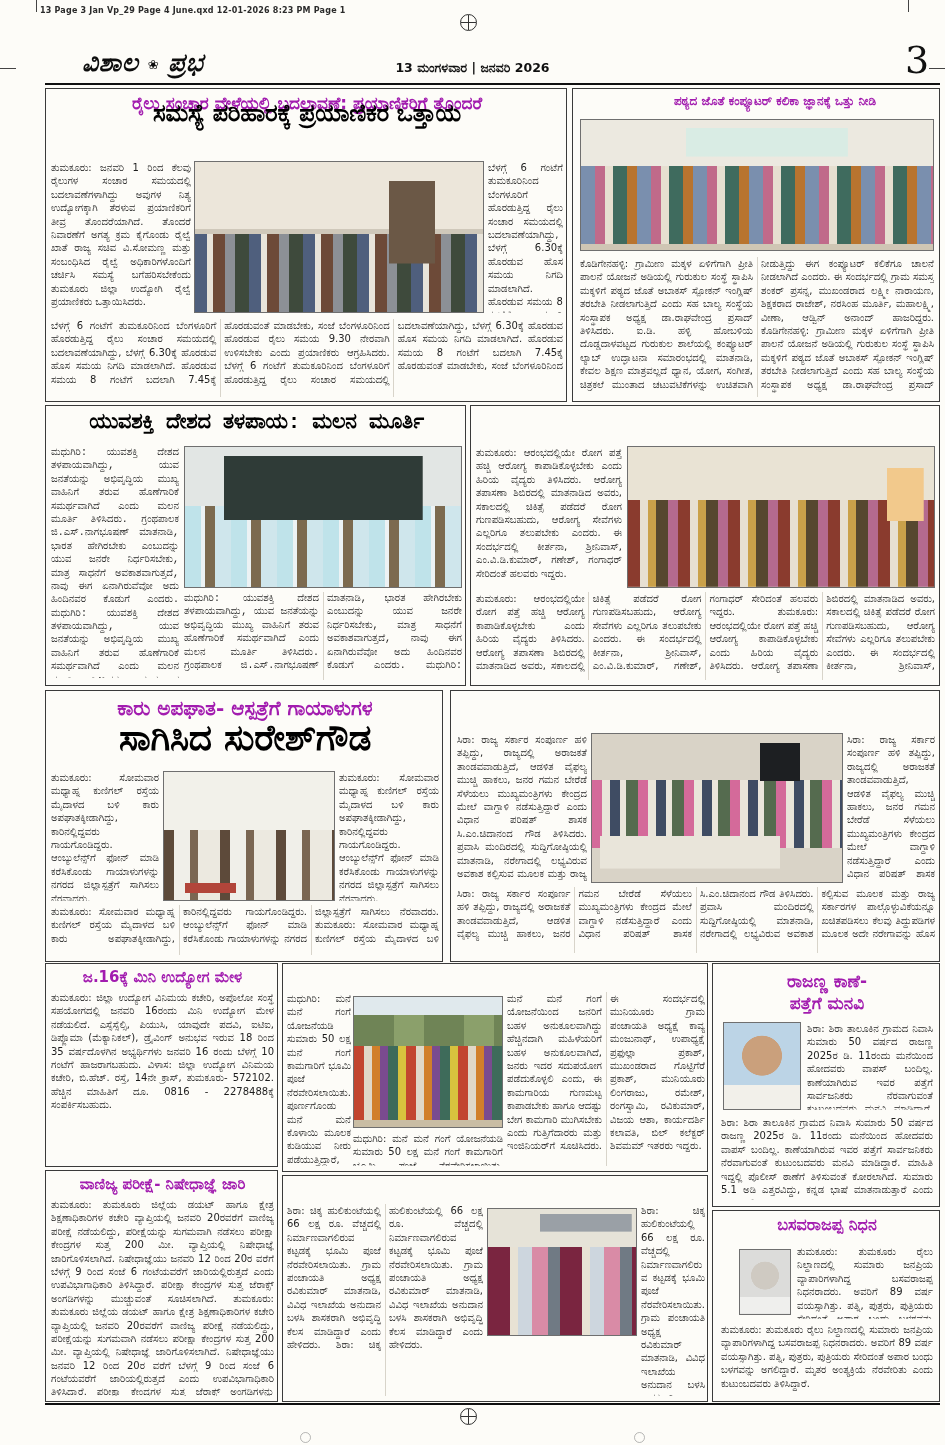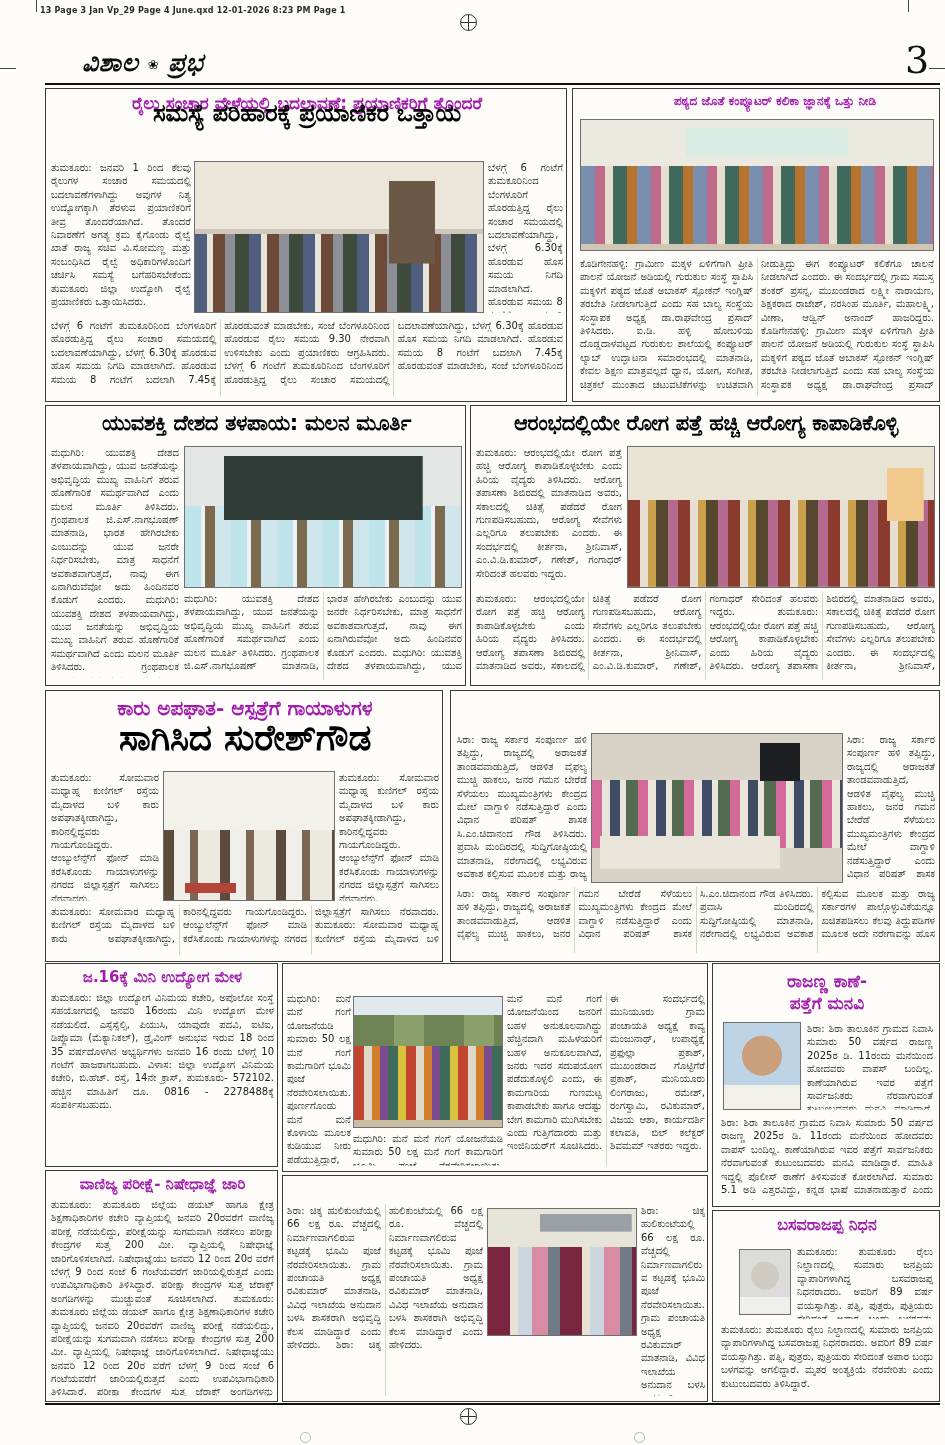--- a/index.html
+++ b/index.html
@@ -105,47 +105,47 @@
   <div class="abs tick" style="left:36px;top:0;width:1px;height:12px;"></div>
   <div class="abs tick" style="left:908px;top:0;width:1px;height:12px;"></div>
   <div class="abs ring" style="left:300px;top:1432px;"></div>
   <div class="abs ring" style="left:634px;top:1432px;"></div>
 
   <div class="abs masthead" style="left:82px;top:48px;">
     <span>ವಿಶಾಲ</span>
     <span class="emblem">❀</span>
     <span>ಪ್ರಭ</span>
   </div>
+  <div class="abs dateline" style="left:0;top:60px;width:945px;text-align:center;">13 ಮಂಗಳವಾರ | ಜನವರಿ 2026</div>
   <div class="abs pagenum" style="left:905px;top:38px;">3</div>
   <div class="abs rule" style="left:45px;top:83px;width:895px;height:2px;"></div>
 
   <div class="art" style="left:45px;top:88px;width:522px;height:314px;">
     <div class="abs kick" style="left:4px;top:5px;width:514px;font-size:17px;">ರೈಲು ಸಂಚಾರ ವೇಳೆಯಲ್ಲಿ ಬದಲಾವಣೆ: ಪ್ರಯಾಣಿಕರಿಗೆ ತೊಂದರೆ</div>
     <div class="abs hl" style="left:4px;top:12px;width:514px;font-size:24px;">ಸಮಸ್ಯೆ ಪರಿಹಾರಕ್ಕೆ ಪ್ರಯಾಣಿಕರ ಒತ್ತಾಯ</div>
     <div class="abs body" style="left:5px;top:72px;width:140px;height:152px;">ತುಮಕೂರು: ಜನವರಿ 1 ರಿಂದ ಕೆಲವು ರೈಲುಗಳ ಸಂಚಾರ ಸಮಯದಲ್ಲಿ ಬದಲಾವಣೆಗಳಾಗಿದ್ದು ಅವುಗಳ ನಿತ್ಯ ಉದ್ಯೋಗಕ್ಕಾಗಿ ತೆರಳುವ ಪ್ರಯಾಣಿಕರಿಗೆ ತೀವ್ರ ತೊಂದರೆಯಾಗಿದೆ. ತೊಂದರೆ ನಿವಾರಣೆಗೆ ಅಗತ್ಯ ಕ್ರಮ ಕೈಗೊಂಡು ರೈಲ್ವೆ ಖಾತೆ ರಾಜ್ಯ ಸಚಿವ ವಿ.ಸೋಮಣ್ಣ ಮತ್ತು ಸಂಬಂಧಿಸಿದ ರೈಲ್ವೆ ಅಧಿಕಾರಿಗಳೊಂದಿಗೆ ಚರ್ಚಿಸಿ ಸಮಸ್ಯೆ ಬಗೆಹರಿಸಬೇಕೆಂದು ತುಮಕೂರು ಜಿಲ್ಲಾ ಉದ್ಯೋಗಿ ರೈಲ್ವೆ ಪ್ರಯಾಣಿಕರು ಒತ್ತಾಯಿಸಿದರು.</div>
     <div class="photo ph-train" style="left:148px;top:72px;width:290px;height:152px;"></div>
     <div class="abs body" style="left:442px;top:72px;width:75px;height:152px;">ಬೆಳಗ್ಗೆ 6 ಗಂಟೆಗೆ ತುಮಕೂರಿನಿಂದ ಬೆಂಗಳೂರಿಗೆ ಹೊರಡುತ್ತಿದ್ದ ರೈಲು ಸಂಚಾರ ಸಮಯದಲ್ಲಿ ಬದಲಾವಣೆಯಾಗಿದ್ದು, ಬೆಳಗ್ಗೆ 6.30ಕ್ಕೆ ಹೊರಡುವ ಹೊಸ ಸಮಯ ನಿಗದಿ ಮಾಡಲಾಗಿದೆ. ಹೊರಡುವ ಸಮಯ 8 ಗಂಟೆಗೆ ಬದಲಾಗಿ 7.45ಕ್ಕೆ ಹೊರಡುವಂತೆ ಮಾಡಬೇಕು, ಸಂಜೆ ಬೆಂಗಳೂರಿನಿಂದ ಹೊರಡುವ ರೈಲು ಸಮಯ 9.30 ನೇರವಾಗಿ ಉಳಿಸಬೇಕು ಎಂದು ಪ್ರಯಾಣಿಕರು ಆಗ್ರಹಿಸಿದರು.</div>
     <div class="abs body cols3" style="left:5px;top:230px;width:512px;height:78px;">ಬೆಳಗ್ಗೆ 6 ಗಂಟೆಗೆ ತುಮಕೂರಿನಿಂದ ಬೆಂಗಳೂರಿಗೆ ಹೊರಡುತ್ತಿದ್ದ ರೈಲು ಸಂಚಾರ ಸಮಯದಲ್ಲಿ ಬದಲಾವಣೆಯಾಗಿದ್ದು, ಬೆಳಗ್ಗೆ 6.30ಕ್ಕೆ ಹೊರಡುವ ಹೊಸ ಸಮಯ ನಿಗದಿ ಮಾಡಲಾಗಿದೆ. ಹೊರಡುವ ಸಮಯ 8 ಗಂಟೆಗೆ ಬದಲಾಗಿ 7.45ಕ್ಕೆ ಹೊರಡುವಂತೆ ಮಾಡಬೇಕು, ಸಂಜೆ ಬೆಂಗಳೂರಿನಿಂದ ಹೊರಡುವ ರೈಲು ಸಮಯ 9.30 ನೇರವಾಗಿ ಉಳಿಸಬೇಕು ಎಂದು ಪ್ರಯಾಣಿಕರು ಆಗ್ರಹಿಸಿದರು. ಬೆಳಗ್ಗೆ 6 ಗಂಟೆಗೆ ತುಮಕೂರಿನಿಂದ ಬೆಂಗಳೂರಿಗೆ ಹೊರಡುತ್ತಿದ್ದ ರೈಲು ಸಂಚಾರ ಸಮಯದಲ್ಲಿ ಬದಲಾವಣೆಯಾಗಿದ್ದು, ಬೆಳಗ್ಗೆ 6.30ಕ್ಕೆ ಹೊರಡುವ ಹೊಸ ಸಮಯ ನಿಗದಿ ಮಾಡಲಾಗಿದೆ. ಹೊರಡುವ ಸಮಯ 8 ಗಂಟೆಗೆ ಬದಲಾಗಿ 7.45ಕ್ಕೆ ಹೊರಡುವಂತೆ ಮಾಡಬೇಕು, ಸಂಜೆ ಬೆಂಗಳೂರಿನಿಂದ ಹೊರಡುವ ರೈಲು ಸಮಯ 9.30 ನೇರವಾಗಿ ಉಳಿಸಬೇಕು ಎಂದು ಪ್ರಯಾಣಿಕರು ಆಗ್ರಹಿಸಿದರು.</div>
   </div>
 
   <div class="art" style="left:572px;top:88px;width:368px;height:314px;">
     <div class="abs kick" style="left:22px;top:6px;width:360px;font-size:12px;">ಪಠ್ಯದ ಜೊತೆ ಕಂಪ್ಯೂಟರ್ ಕಲಿಕಾ ಜ್ಞಾನಕ್ಕೆ ಒತ್ತು ನೀಡಿ</div>
     <div class="photo ph-certificates" style="left:7px;top:30px;width:354px;height:132px;"></div>
     <div class="abs body cols2" style="left:7px;top:168px;width:354px;height:140px;">ಕೊಡಿಗೇನಹಳ್ಳಿ: ಗ್ರಾಮೀಣ ಮಕ್ಕಳ ಏಳಿಗೆಗಾಗಿ ಪ್ರೀತಿ ಪಾಲನೆ ಯೋಜನೆ ಅಡಿಯಲ್ಲಿ ಗುರುಕುಲ ಸಂಸ್ಥೆ ಸ್ಥಾಪಿಸಿ ಮಕ್ಕಳಿಗೆ ಪಠ್ಯದ ಜೊತೆ ಅಬಾಕಸ್ ಸ್ಪೋಕನ್ ಇಂಗ್ಲಿಷ್ ತರಬೇತಿ ನೀಡಲಾಗುತ್ತಿದೆ ಎಂದು ಸಹ ಬಾಲ್ಯ ಸಂಸ್ಥೆಯ ಸಂಸ್ಥಾಪಕ ಅಧ್ಯಕ್ಷ ಡಾ.ರಾಘವೇಂದ್ರ ಪ್ರಸಾದ್ ತಿಳಿಸಿದರು. ಐ.ಡಿ. ಹಳ್ಳಿ ಹೋಬಳಿಯ ದೊಡ್ಡದಾಳವಟ್ಟದ ಗುರುಕುಲ ಶಾಲೆಯಲ್ಲಿ ಕಂಪ್ಯೂಟರ್ ಲ್ಯಾಬ್ ಉದ್ಘಾಟನಾ ಸಮಾರಂಭದಲ್ಲಿ ಮಾತನಾಡಿ, ಕೇವಲ ಶಿಕ್ಷಣ ಮಾತ್ರವಲ್ಲದೆ ಧ್ಯಾನ, ಯೋಗ, ಸಂಗೀತ, ಚಿತ್ರಕಲೆ ಮುಂತಾದ ಚಟುವಟಿಕೆಗಳನ್ನು ಉಚಿತವಾಗಿ ನೀಡುತ್ತಿದ್ದು ಈಗ ಕಂಪ್ಯೂಟರ್ ಕಲಿಕೆಗೂ ಚಾಲನೆ ನೀಡಲಾಗಿದೆ ಎಂದರು. ಈ ಸಂದರ್ಭದಲ್ಲಿ ಗ್ರಾಮ ಸಮಸ್ತ ಶಂಕರ್ ಪ್ರಸನ್ನ, ಮುಖಂಡರಾದ ಲಕ್ಷ್ಮೀ ನಾರಾಯಣ, ಶಿಕ್ಷಕರಾದ ರಾಜೇಶ್, ನರಸಿಂಹ ಮೂರ್ತಿ, ಮಹಾಲಕ್ಷ್ಮಿ, ವೀಣಾ, ಆಡ್ವಿನ್ ಅನಾಂದ್ ಹಾಜರಿದ್ದರು. ಕೊಡಿಗೇನಹಳ್ಳಿ: ಗ್ರಾಮೀಣ ಮಕ್ಕಳ ಏಳಿಗೆಗಾಗಿ ಪ್ರೀತಿ ಪಾಲನೆ ಯೋಜನೆ ಅಡಿಯಲ್ಲಿ ಗುರುಕುಲ ಸಂಸ್ಥೆ ಸ್ಥಾಪಿಸಿ ಮಕ್ಕಳಿಗೆ ಪಠ್ಯದ ಜೊತೆ ಅಬಾಕಸ್ ಸ್ಪೋಕನ್ ಇಂಗ್ಲಿಷ್ ತರಬೇತಿ ನೀಡಲಾಗುತ್ತಿದೆ ಎಂದು ಸಹ ಬಾಲ್ಯ ಸಂಸ್ಥೆಯ ಸಂಸ್ಥಾಪಕ ಅಧ್ಯಕ್ಷ ಡಾ.ರಾಘವೇಂದ್ರ ಪ್ರಸಾದ್ ತಿಳಿಸಿದರು. ಐ.ಡಿ. ಹಳ್ಳಿ ಹೋಬಳಿಯ ದೊಡ್ಡದಾಳವಟ್ಟದ ಗುರುಕುಲ ಶಾಲೆಯಲ್ಲಿ ಕಂಪ್ಯೂಟರ್ ಲ್ಯಾಬ್ ಉದ್ಘಾಟನಾ ಸಮಾರಂಭದಲ್ಲಿ ಮಾತನಾಡಿ, ಕೇವಲ ಶಿಕ್ಷಣ ಮಾತ್ರವಲ್ಲದೆ ಧ್ಯಾನ, ಯೋಗ, ಸಂಗೀತ, ಚಿತ್ರಕಲೆ ಮುಂತಾದ ಚಟುವಟಿಕೆಗಳನ್ನು ಉಚಿತವಾಗಿ ನೀಡುತ್ತಿದ್ದು ಈಗ ಕಂಪ್ಯೂಟರ್ ಕಲಿಕೆಗೂ ಚಾಲನೆ ನೀಡಲಾಗಿದೆ ಎಂದರು. ಈ ಸಂದರ್ಭದಲ್ಲಿ ಗ್ರಾಮ ಸಮಸ್ತ ಶಂಕರ್ ಪ್ರಸನ್ನ, ಮುಖಂಡರಾದ ಲಕ್ಷ್ಮೀ ನಾರಾಯಣ, ಶಿಕ್ಷಕರಾದ ರಾಜೇಶ್, ನರಸಿಂಹ ಮೂರ್ತಿ, ಮಹಾಲಕ್ಷ್ಮಿ, ವೀಣಾ, ಆಡ್ವಿನ್ ಅನಾಂದ್ ಹಾಜರಿದ್ದರು.</div>
   </div>
 
-  <div class="art" style="left:45px;top:405px;width:421px;height:281px;">
+  <div class="art" style="left:45px;top:405px;width:421px;height:281px;font-family:Liberation Mono, monospace;">
     <div class="abs hl" style="left:4px;top:6px;width:413px;font-size:21px;font-weight:700;">ಯುವಶಕ್ತಿ ದೇಶದ ತಳಪಾಯ: ಮಲನ ಮೂರ್ತಿ</div>
     <div class="abs body" style="left:5px;top:40px;width:128px;height:232px;">ಮಧುಗಿರಿ: ಯುವಶಕ್ತಿ ದೇಶದ ತಳಪಾಯವಾಗಿದ್ದು, ಯುವ ಜನತೆಯನ್ನು ಅಭಿವೃದ್ಧಿಯ ಮುಖ್ಯ ವಾಹಿನಿಗೆ ತರುವ ಹೊಣೆಗಾರಿಕೆ ಸಮರ್ಥವಾಗಿದೆ ಎಂದು ಮಲನ ಮೂರ್ತಿ ತಿಳಿಸಿದರು. ಗ್ರಂಥಪಾಲಕ ಜಿ.ಎಸ್.ನಾಗಭೂಷಣ್ ಮಾತನಾಡಿ, ಭಾರತ ಹೇಗಿರಬೇಕು ಎಂಬುದನ್ನು ಯುವ ಜನರೇ ನಿರ್ಧರಿಸಬೇಕು, ಮಾತ್ರ ಸಾಧನೆಗೆ ಅವಕಾಶವಾಗುತ್ತದೆ, ನಾವು ಈಗ ಏನಾಗಿರುವೆವೋ ಅದು ಹಿಂದಿನವರ ಕೊಡುಗೆ ಎಂದರು. ಮಧುಗಿರಿ: ಯುವಶಕ್ತಿ ದೇಶದ ತಳಪಾಯವಾಗಿದ್ದು, ಯುವ ಜನತೆಯನ್ನು ಅಭಿವೃದ್ಧಿಯ ಮುಖ್ಯ ವಾಹಿನಿಗೆ ತರುವ ಹೊಣೆಗಾರಿಕೆ ಸಮರ್ಥವಾಗಿದೆ ಎಂದು ಮಲನ ಮೂರ್ತಿ ತಿಳಿಸಿದರು. ಗ್ರಂಥಪಾಲಕ ಜಿ.ಎಸ್.ನಾಗಭೂಷಣ್ ಮಾತನಾಡಿ, ಭಾರತ ಹೇಗಿರಬೇಕು ಎಂಬುದನ್ನು ಯುವ ಜನರೇ ನಿರ್ಧರಿಸಬೇಕು, ಮಾತ್ರ ಸಾಧನೆಗೆ ಅವಕಾಶವಾಗುತ್ತದೆ, ನಾವು ಈಗ ಏನಾಗಿರುವೆವೋ ಅದು ಹಿಂದಿನವರ ಕೊಡುಗೆ ಎಂದರು.</div>
     <div class="photo ph-classroom" style="left:138px;top:40px;width:278px;height:142px;"></div>
     <div class="abs body cols2" style="left:138px;top:186px;width:278px;height:88px;">ಮಧುಗಿರಿ: ಯುವಶಕ್ತಿ ದೇಶದ ತಳಪಾಯವಾಗಿದ್ದು, ಯುವ ಜನತೆಯನ್ನು ಅಭಿವೃದ್ಧಿಯ ಮುಖ್ಯ ವಾಹಿನಿಗೆ ತರುವ ಹೊಣೆಗಾರಿಕೆ ಸಮರ್ಥವಾಗಿದೆ ಎಂದು ಮಲನ ಮೂರ್ತಿ ತಿಳಿಸಿದರು. ಗ್ರಂಥಪಾಲಕ ಜಿ.ಎಸ್.ನಾಗಭೂಷಣ್ ಮಾತನಾಡಿ, ಭಾರತ ಹೇಗಿರಬೇಕು ಎಂಬುದನ್ನು ಯುವ ಜನರೇ ನಿರ್ಧರಿಸಬೇಕು, ಮಾತ್ರ ಸಾಧನೆಗೆ ಅವಕಾಶವಾಗುತ್ತದೆ, ನಾವು ಈಗ ಏನಾಗಿರುವೆವೋ ಅದು ಹಿಂದಿನವರ ಕೊಡುಗೆ ಎಂದರು. ಮಧುಗಿರಿ: ಯುವಶಕ್ತಿ ದೇಶದ ತಳಪಾಯವಾಗಿದ್ದು, ಯುವ ಜನತೆಯನ್ನು ಅಭಿವೃದ್ಧಿಯ ಮುಖ್ಯ ವಾಹಿನಿಗೆ ತರುವ ಹೊಣೆಗಾರಿಕೆ ಸಮರ್ಥವಾಗಿದೆ ಎಂದು ಮಲನ ಮೂರ್ತಿ ತಿಳಿಸಿದರು. ಗ್ರಂಥಪಾಲಕ ಜಿ.ಎಸ್.ನಾಗಭೂಷಣ್ ಮಾತನಾಡಿ, ಭಾರತ ಹೇಗಿರಬೇಕು ಎಂಬುದನ್ನು ಯುವ ಜನರೇ ನಿರ್ಧರಿಸಬೇಕು, ಮಾತ್ರ ಸಾಧನೆಗೆ ಅವಕಾಶವಾಗುತ್ತದೆ, ನಾವು ಈಗ ಏನಾಗಿರುವೆವೋ ಅದು ಹಿಂದಿನವರ ಕೊಡುಗೆ ಎಂದರು.</div>
   </div>
 
   <div class="art" style="left:470px;top:405px;width:470px;height:281px;">
-    <div class="abs hl" style="left:4px;top:6px;width:462px;font-size:21px;font-weight:700;">ಆರಂಭದಲ್ಲಿಯೇ ರೋಗ ಪತ್ತೆ ಹಚ್ಚಿ ಆರೋಗ್ಯ ಕಾಪಾಡಿಕೊಳ್ಳಿ</div>
     <div class="abs body" style="left:5px;top:40px;width:146px;height:142px;">ತುಮಕೂರು: ಆರಂಭದಲ್ಲಿಯೇ ರೋಗ ಪತ್ತೆ ಹಚ್ಚಿ ಆರೋಗ್ಯ ಕಾಪಾಡಿಕೊಳ್ಳಬೇಕು ಎಂದು ಹಿರಿಯ ವೈದ್ಯರು ತಿಳಿಸಿದರು. ಆರೋಗ್ಯ ತಪಾಸಣಾ ಶಿಬಿರದಲ್ಲಿ ಮಾತನಾಡಿದ ಅವರು, ಸಕಾಲದಲ್ಲಿ ಚಿಕಿತ್ಸೆ ಪಡೆದರೆ ರೋಗ ಗುಣಪಡಿಸಬಹುದು, ಆರೋಗ್ಯ ಸೇವೆಗಳು ಎಲ್ಲರಿಗೂ ತಲುಪಬೇಕು ಎಂದರು. ಈ ಸಂದರ್ಭದಲ್ಲಿ ಕೀರ್ತನಾ, ಶ್ರೀನಿವಾಸ್, ಎಂ.ವಿ.ಡಿ.ಕುಮಾರ್, ಗಣೇಶ್, ಗಂಗಾಧರ್ ಸೇರಿದಂತೆ ಹಲವರು ಇದ್ದರು.</div>
     <div class="photo ph-health" style="left:156px;top:40px;width:308px;height:142px;"></div>
     <div class="abs body cols4" style="left:5px;top:186px;width:459px;height:88px;">ತುಮಕೂರು: ಆರಂಭದಲ್ಲಿಯೇ ರೋಗ ಪತ್ತೆ ಹಚ್ಚಿ ಆರೋಗ್ಯ ಕಾಪಾಡಿಕೊಳ್ಳಬೇಕು ಎಂದು ಹಿರಿಯ ವೈದ್ಯರು ತಿಳಿಸಿದರು. ಆರೋಗ್ಯ ತಪಾಸಣಾ ಶಿಬಿರದಲ್ಲಿ ಮಾತನಾಡಿದ ಅವರು, ಸಕಾಲದಲ್ಲಿ ಚಿಕಿತ್ಸೆ ಪಡೆದರೆ ರೋಗ ಗುಣಪಡಿಸಬಹುದು, ಆರೋಗ್ಯ ಸೇವೆಗಳು ಎಲ್ಲರಿಗೂ ತಲುಪಬೇಕು ಎಂದರು. ಈ ಸಂದರ್ಭದಲ್ಲಿ ಕೀರ್ತನಾ, ಶ್ರೀನಿವಾಸ್, ಎಂ.ವಿ.ಡಿ.ಕುಮಾರ್, ಗಣೇಶ್, ಗಂಗಾಧರ್ ಸೇರಿದಂತೆ ಹಲವರು ಇದ್ದರು. ತುಮಕೂರು: ಆರಂಭದಲ್ಲಿಯೇ ರೋಗ ಪತ್ತೆ ಹಚ್ಚಿ ಆರೋಗ್ಯ ಕಾಪಾಡಿಕೊಳ್ಳಬೇಕು ಎಂದು ಹಿರಿಯ ವೈದ್ಯರು ತಿಳಿಸಿದರು. ಆರೋಗ್ಯ ತಪಾಸಣಾ ಶಿಬಿರದಲ್ಲಿ ಮಾತನಾಡಿದ ಅವರು, ಸಕಾಲದಲ್ಲಿ ಚಿಕಿತ್ಸೆ ಪಡೆದರೆ ರೋಗ ಗುಣಪಡಿಸಬಹುದು, ಆರೋಗ್ಯ ಸೇವೆಗಳು ಎಲ್ಲರಿಗೂ ತಲುಪಬೇಕು ಎಂದರು. ಈ ಸಂದರ್ಭದಲ್ಲಿ ಕೀರ್ತನಾ, ಶ್ರೀನಿವಾಸ್, ಎಂ.ವಿ.ಡಿ.ಕುಮಾರ್, ಗಣೇಶ್, ಗಂಗಾಧರ್ ಸೇರಿದಂತೆ ಹಲವರು ಇದ್ದರು. ತುಮಕೂರು: ಆರಂಭದಲ್ಲಿಯೇ ರೋಗ ಪತ್ತೆ ಹಚ್ಚಿ ಆರೋಗ್ಯ ಕಾಪಾಡಿಕೊಳ್ಳಬೇಕು ಎಂದು ಹಿರಿಯ ವೈದ್ಯರು ತಿಳಿಸಿದರು. ಆರೋಗ್ಯ ತಪಾಸಣಾ ಶಿಬಿರದಲ್ಲಿ ಮಾತನಾಡಿದ ಅವರು, ಸಕಾಲದಲ್ಲಿ ಚಿಕಿತ್ಸೆ ಪಡೆದರೆ ರೋಗ ಗುಣಪಡಿಸಬಹುದು, ಆರೋಗ್ಯ ಸೇವೆಗಳು ಎಲ್ಲರಿಗೂ ತಲುಪಬೇಕು ಎಂದರು. ಈ ಸಂದರ್ಭದಲ್ಲಿ ಕೀರ್ತನಾ, ಶ್ರೀನಿವಾಸ್, ಎಂ.ವಿ.ಡಿ.ಕುಮಾರ್, ಗಣೇಶ್, ಗಂಗಾಧರ್ ಸೇರಿದಂತೆ ಹಲವರು ಇದ್ದರು.</div>
   </div>
 
   <div class="art" style="left:45px;top:690px;width:398px;height:272px;">
     <div class="abs hl" style="left:4px;top:28px;width:390px;font-size:36px;">ಸಾಗಿಸಿದ ಸುರೇಶ್‌ಗೌಡ</div>
     <div class="abs kick" style="left:4px;top:6px;width:390px;font-size:20px;">ಕಾರು ಅಪಘಾತ- ಆಸ್ಪತ್ರೆಗೆ ಗಾಯಾಳುಗಳ</div>
     <div class="abs body" style="left:5px;top:80px;width:108px;height:130px;">ತುಮಕೂರು: ಸೋಮವಾರ ಮಧ್ಯಾಹ್ನ ಕುಣಿಗಲ್ ರಸ್ತೆಯ ಮೈದಾಳದ ಬಳಿ ಕಾರು ಅಪಘಾತಕ್ಕೀಡಾಗಿದ್ದು, ಕಾರಿನಲ್ಲಿದ್ದವರು ಗಾಯಗೊಂಡಿದ್ದರು. ಆಂಬ್ಯುಲೆನ್ಸ್‌ಗೆ ಫೋನ್ ಮಾಡಿ ಕರೆಸಿಕೊಂಡು ಗಾಯಾಳುಗಳನ್ನು ನಗರದ ಜಿಲ್ಲಾಸ್ಪತ್ರೆಗೆ ಸಾಗಿಸಲು ನೆರವಾದರು.</div>
     <div class="photo ph-hospital" style="left:117px;top:80px;width:172px;height:130px;"></div>

